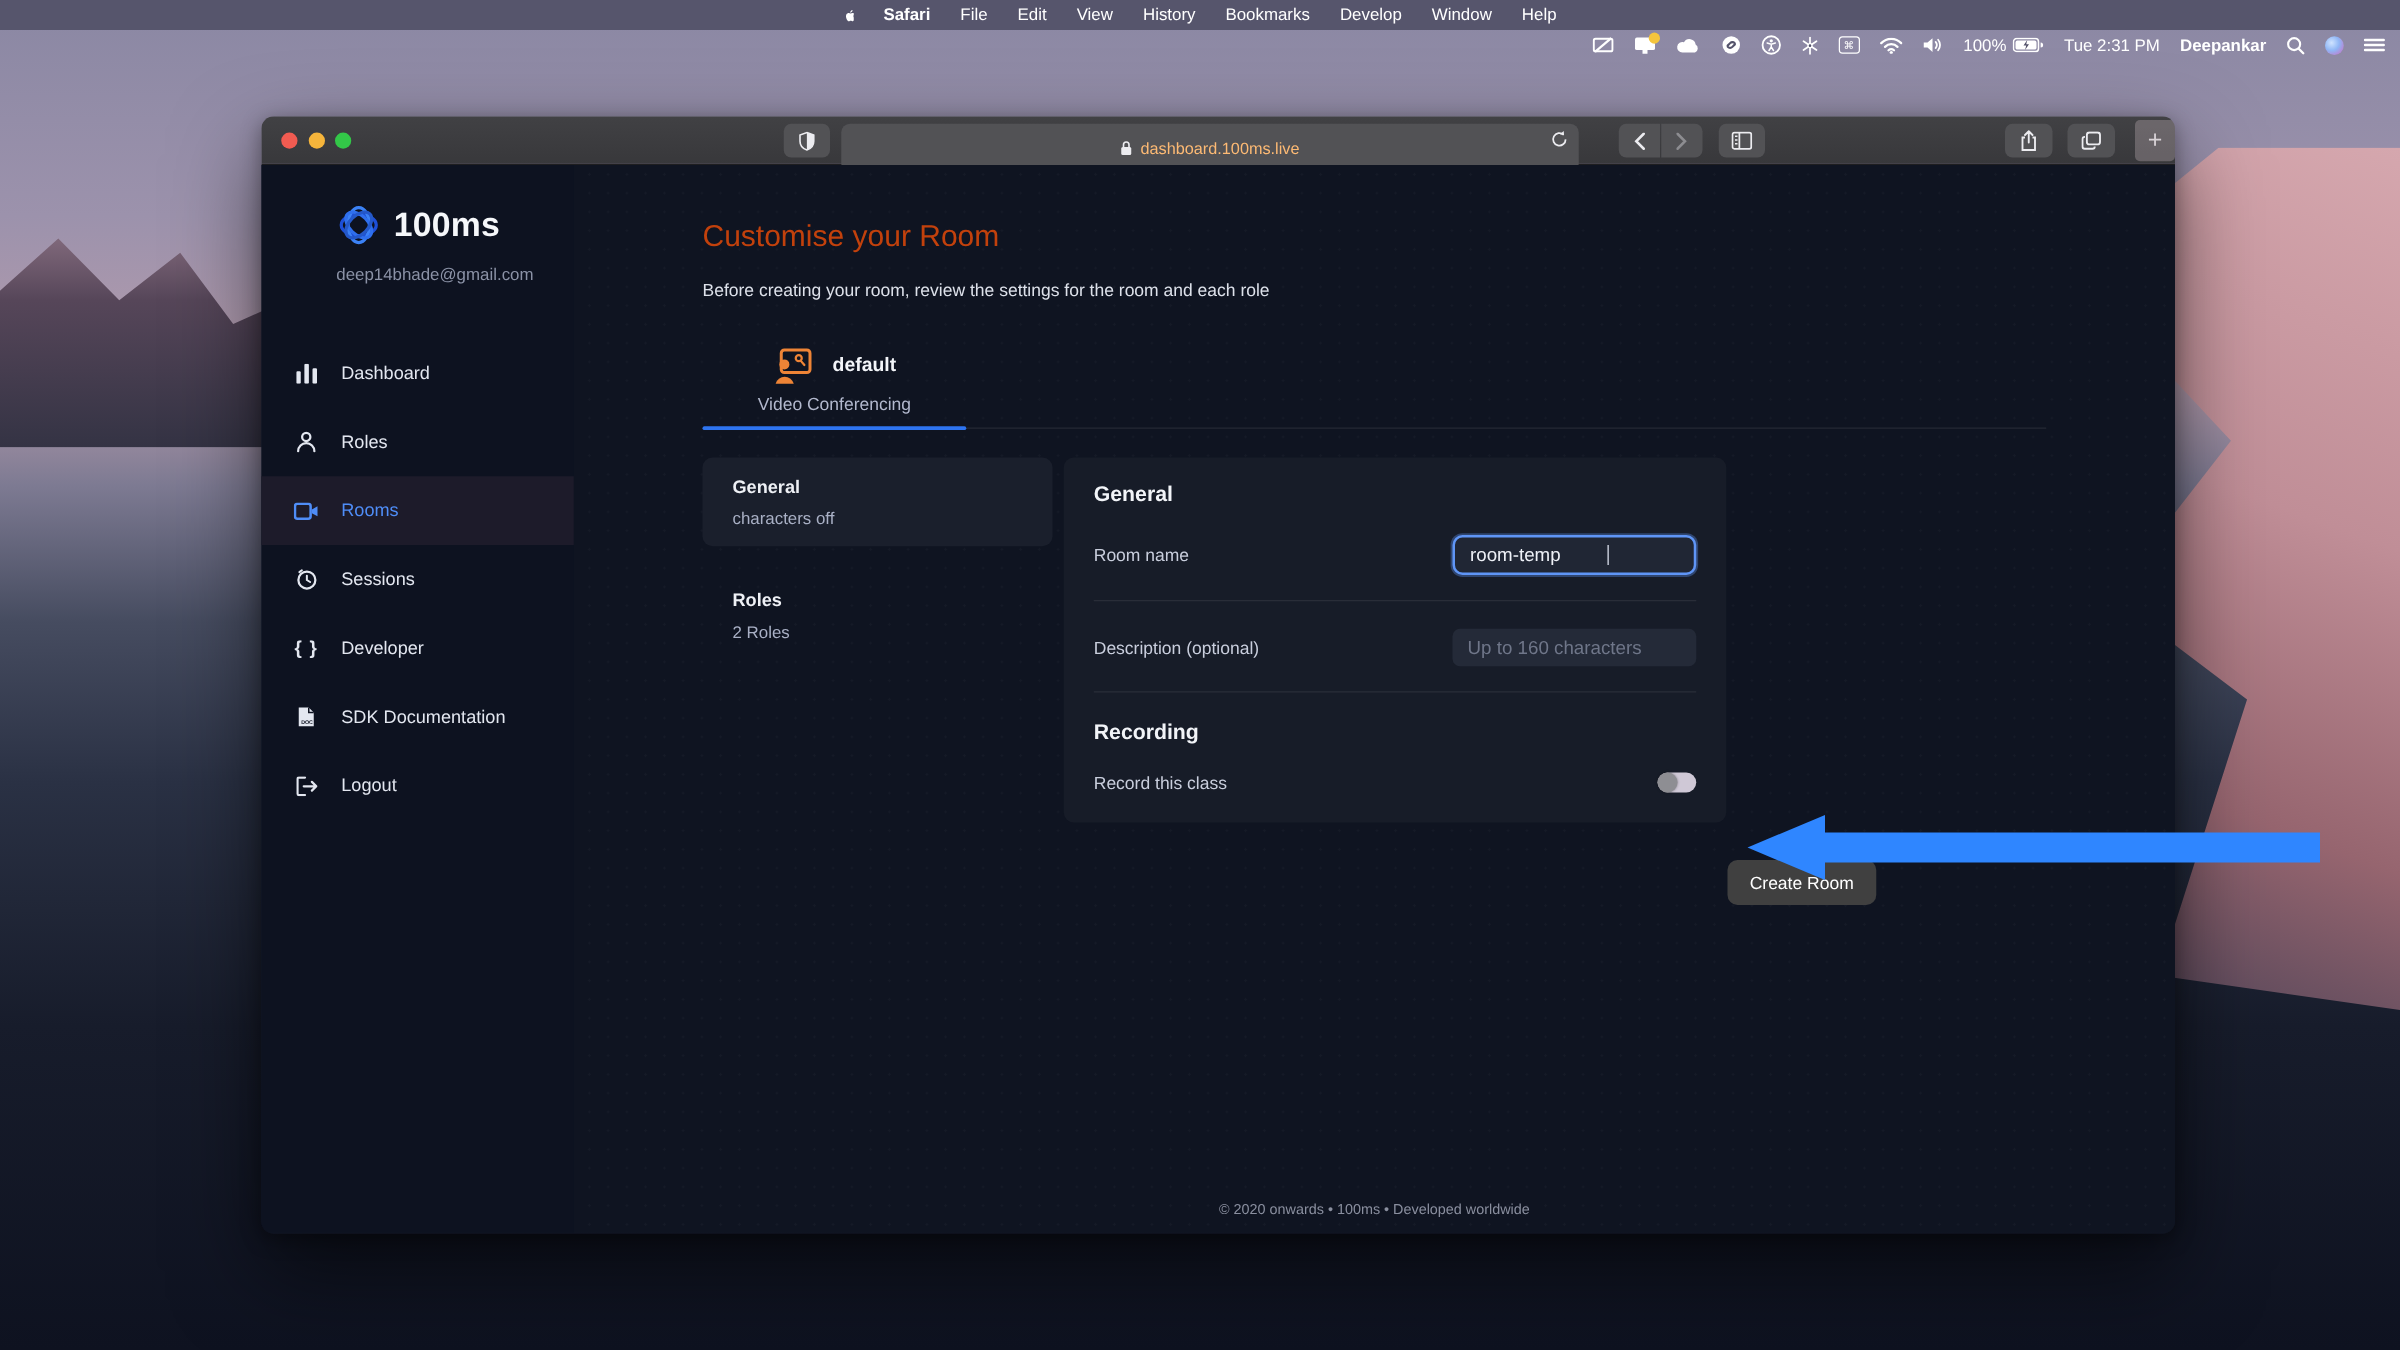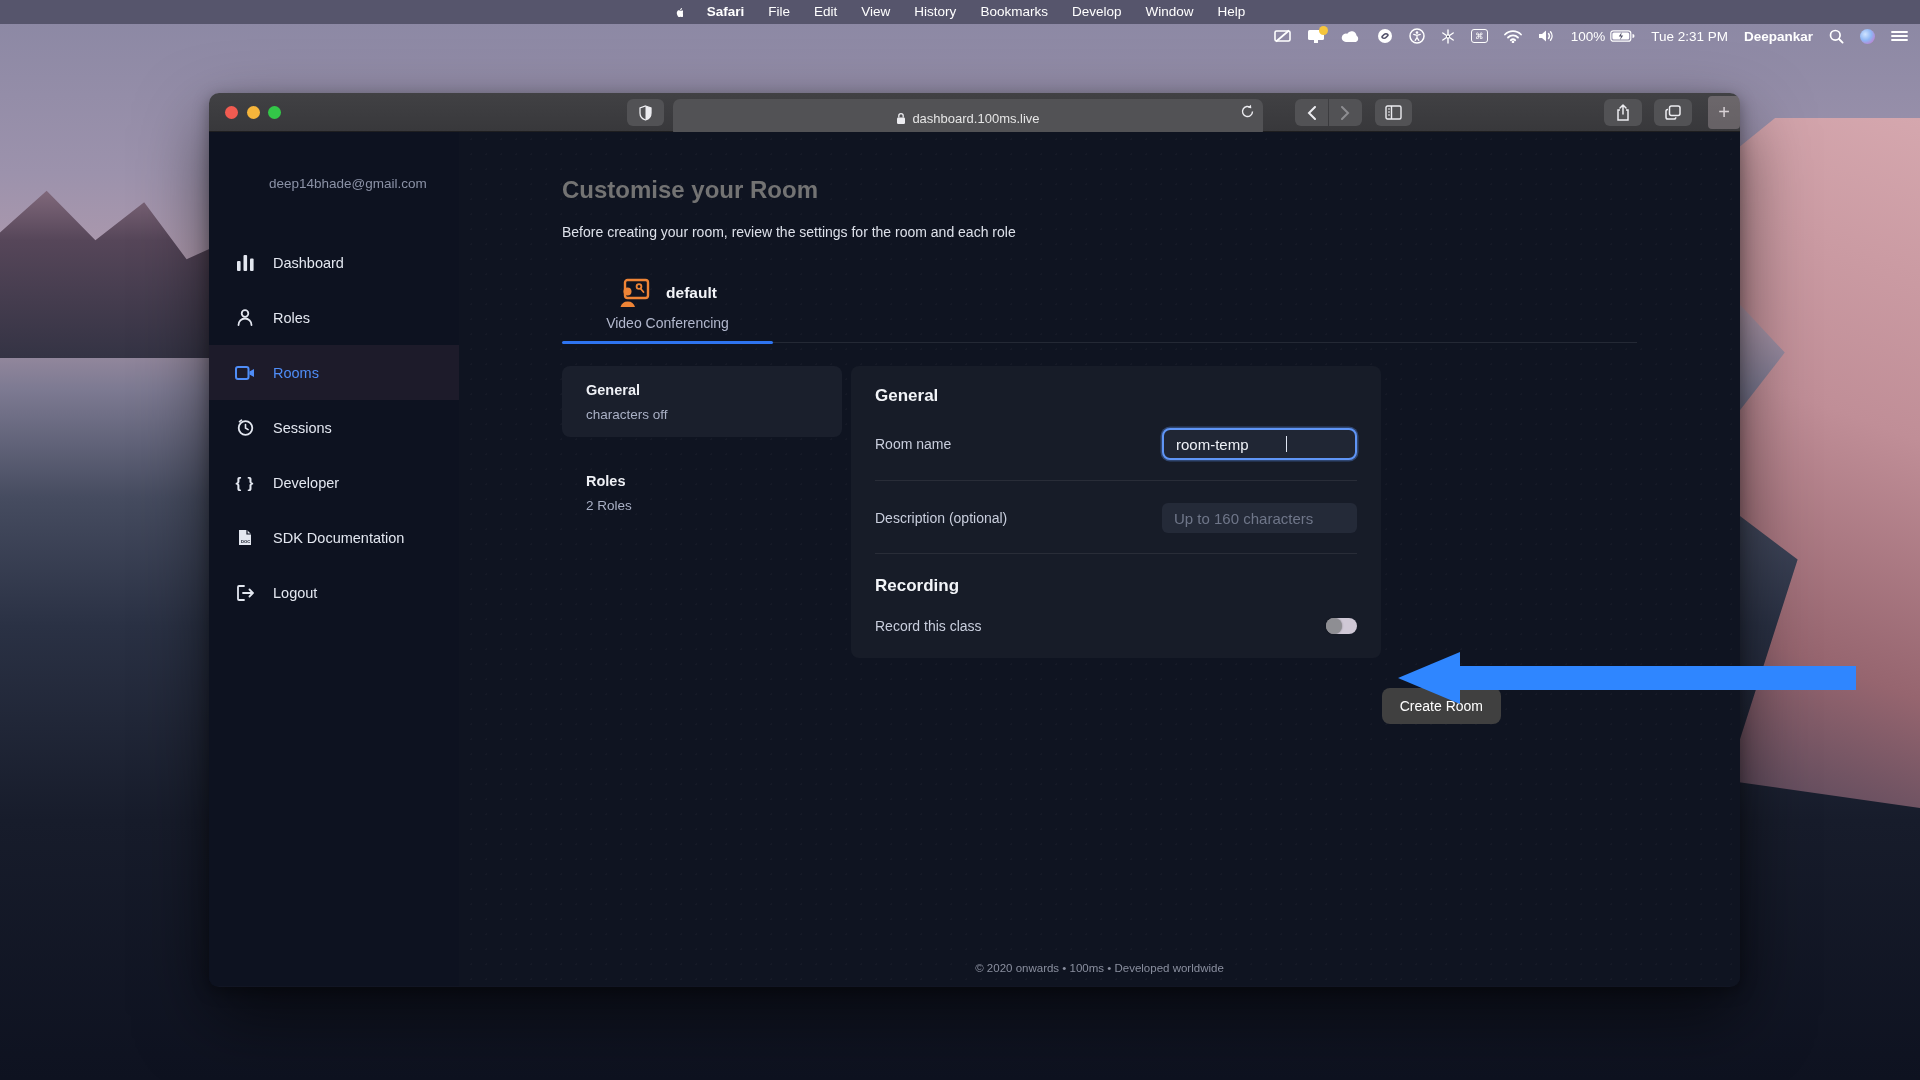--- a/index.html
+++ b/index.html
@@ -44,21 +44,21 @@
   .traffic { position:absolute; left:16px; top:13px; display:flex; gap:8.5px; }
   .tl { width:13px; height:13px; border-radius:50%; }
   .tl.red { background:#f15b51; }
   .tl.yellow { background:#f6b53b; }
   .tl.green { background:#33c748; }
   .tb-btn { position:absolute; top:6px; height:27px; background:#525255; border-radius:6px;
     display:flex; align-items:center; justify-content:center; color:#ededf0; }
   .shield-btn { left:418px; width:37px; }
   .urlbar { position:absolute; left:464px; top:6px; width:590px; height:39px; background:#525255;
     border-radius:7px; display:flex; align-items:center; justify-content:center;
-    color:#e5e5e5; font-size:13px; gap:6px; }
+    color:#fdba74; font-size:13px; gap:6px; }
   .urlbar .reload { position:absolute; right:8px; top:5px; }
   .nav-back { left:1086px; width:33px; border-radius:6px 0 0 6px; }
   .nav-fwd { left:1120px; width:33px; border-radius:0 6px 6px 0; color:#8d8d91; }
   .sidebar-toggle-btn { left:1166px; width:37px; }
   .share-btn { left:1395px; width:38px; }
   .tabs-btn { left:1445px; width:38px; }
   .newtab-btn { left:1499px; width:32px; height:33px; top:3px; background:rgba(190,175,180,0.35);
     border-radius:4px; color:#d8d2d6; font-size:20px; font-weight:300; }
 
   
@@ -71,21 +71,21 @@
   .brand-name { color:#f5f7fa; font-size:27px; font-weight:bold; letter-spacing:0.2px; }
   .email { color:#8b92a6; font-size:13.5px; padding-left:60px; margin-top:14px; }
   .nav { margin-top:44px; }
   .nav-item { display:flex; align-items:center; gap:17px; height:55px; padding-left:25px;
     color:#e3e7f0; font-size:14.5px; }
   .nav-item .ic { width:22px; display:flex; justify-content:center; }
   .nav-item.active { background:#1d1b2a; color:#4f8df7; }
   .braces { font-size:15px; font-weight:bold; letter-spacing:1px; color:inherit; }
 
   .content { flex:1; position:relative; padding:44px 0 0 103px; }
-  .h1 { color:#737373; font-size:24px; font-weight:bold; }
+  .h1 { color:#c2410c; font-size:24px; font-weight:normal; }
   .sub { color:#dde1ea; font-size:14px; margin-top:20px; }
 
   .tabwrap { margin-top:38px; position:relative; }
   .tab { width:211px; display:flex; flex-direction:column; align-items:center; }
   .tab-top { display:flex; align-items:center; gap:16px; }
   .tab-name { color:#f3f5f9; font-size:15.5px; font-weight:bold; }
   .tab-type { color:#b2b8cd; font-size:14px; margin-top:7px; }
   .tab-underline { margin-top:10px; height:3px; width:211px; background:#2e74f0; border-radius:2px; }
   .tab-divider { position:absolute; left:211px; right:103px; bottom:1px; height:1px;
     background:rgba(255,255,255,0.09); }
@@ -297,20 +297,31 @@
           <rect x="4.5" y="1" width="10.5" height="9.5" rx="2" fill="none" stroke="#ececf0" stroke-width="1.5"></rect>
           <path d="M3 4.5 H2.8 A1.8 1.8 0 0 0 1 6.3 V12.2 A1.8 1.8 0 0 0 2.8 14 H9 a1.8 1.8 0 0 0 1.8-1.8" fill="none" stroke="#ececf0" stroke-width="1.5"></path>
         </svg>
     </div>
     <div class="tb-btn newtab-btn">+</div>
   </div>
 
   <div class="app">
 
     <div class="side">
+      <div class="brand">
+        <svg width="36" height="36" viewBox="0 0 36 36">
+          <g fill="none" stroke-width="2.6">
+            <ellipse cx="18" cy="18" rx="14" ry="8.5" stroke="#1d4fd8"></ellipse>
+            <ellipse cx="18" cy="18" rx="14" ry="8.5" stroke="#3b82f6" transform="rotate(90 18 18)"></ellipse>
+            <ellipse cx="18" cy="18" rx="12.5" ry="7.5" stroke="#2f6fed" transform="rotate(45 18 18)"></ellipse>
+            <ellipse cx="18" cy="18" rx="12.5" ry="7.5" stroke="#2458c9" transform="rotate(135 18 18)"></ellipse>
+          </g>
+        </svg>
+        <span class="brand-name">100ms</span>
+      </div>
       <div class="email">deep14bhade@gmail.com</div>
       <div class="nav">
         <div class="nav-item">
           <span class="ic">
             <svg width="17" height="16" viewBox="0 0 17 16">
                 <rect x="0" y="6" width="3.6" height="10" rx="1" fill="#e3e7f0"></rect>
                 <rect x="6.5" y="0" width="3.6" height="16" rx="1" fill="#e3e7f0"></rect>
                 <rect x="13" y="3.5" width="3.6" height="12.5" rx="1" fill="#e3e7f0"></rect>
               </svg>
           </span>

